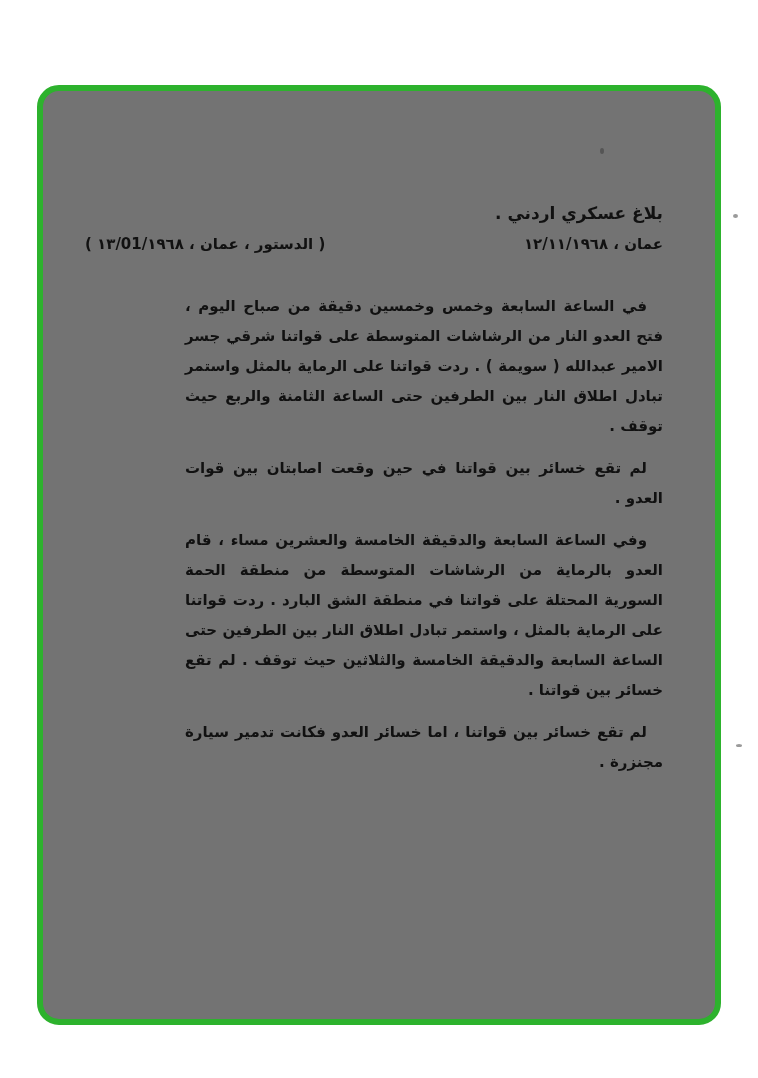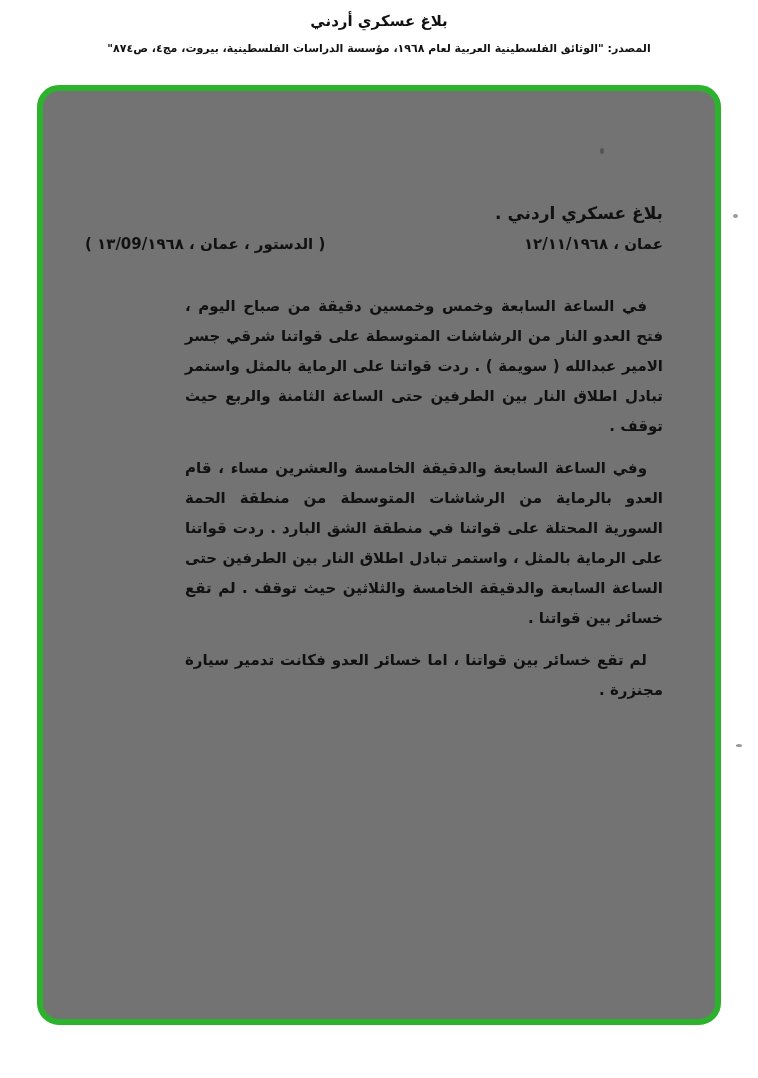--- a/index.html
+++ b/index.html
@@ -81,35 +81,32 @@
   }
   .speck-1 { top: 148px; left: 600px; width: 4px; height: 6px; background: #555; }
   .speck-2 { top: 214px; left: 733px; width: 5px; height: 4px; }
   .speck-3 { top: 744px; left: 736px; width: 6px; height: 3px; }
 </style>
 </head>
 <body>
 
 <div class="page">
 
-  <div class="top-header">
-    <div class="top-title">بلاغ عسكري أردني</div>
-    <div class="top-source">المصدر: "الوثائق الفلسطينية العربية لعام ١٩٦٨، مؤسسة الدراسات الفلسطينية، بيروت، مج٤، ص٨٧٤"</div>
-  </div>
 
   <div class="frame" style="border-color: rgb(45, 178, 45);">
     <div class="doc-title">بلاغ عسكري اردني .</div>
 
     <div class="dateline">
       <span>عمان ، ١٢/١١/١٩٦٨</span>
-      <span>( الدستور ، عمان ، ١٣/09/١٩٦٨ )</span>
+      <span>( الدستور ، عمان ، ١٣/01/١٩٦٨ )</span>
     </div>
 
     <div class="doc-body">
       <p>في الساعة السابعة وخمس وخمسين دقيقة من صباح اليوم ، فتح العدو النار من الرشاشات المتوسطة على قواتنا شرقي جسر الامير عبدالله ( سويمة ) . ردت قواتنا على الرماية بالمثل واستمر تبادل اطلاق النار بين الطرفين حتى الساعة الثامنة والربع حيث توقف .</p>
+      <p>لم تقع خسائر بين قواتنا في حين وقعت اصابتان بين قوات العدو .</p>
       <p>وفي الساعة السابعة والدقيقة الخامسة والعشرين مساء ، قام العدو بالرماية من الرشاشات المتوسطة من منطقة الحمة السورية المحتلة على قواتنا في منطقة الشق البارد . ردت قواتنا على الرماية بالمثل ، واستمر تبادل اطلاق النار بين الطرفين حتى الساعة السابعة والدقيقة الخامسة والثلاثين حيث توقف . لم تقع خسائر بين قواتنا .</p>
       <p>لم تقع خسائر بين قواتنا ، اما خسائر العدو فكانت تدمير سيارة مجنزرة .</p>
     </div>
   </div>
 
   <div class="speck speck-1"></div>
   <div class="speck speck-2"></div>
   <div class="speck speck-3"></div>
 
 </div>

